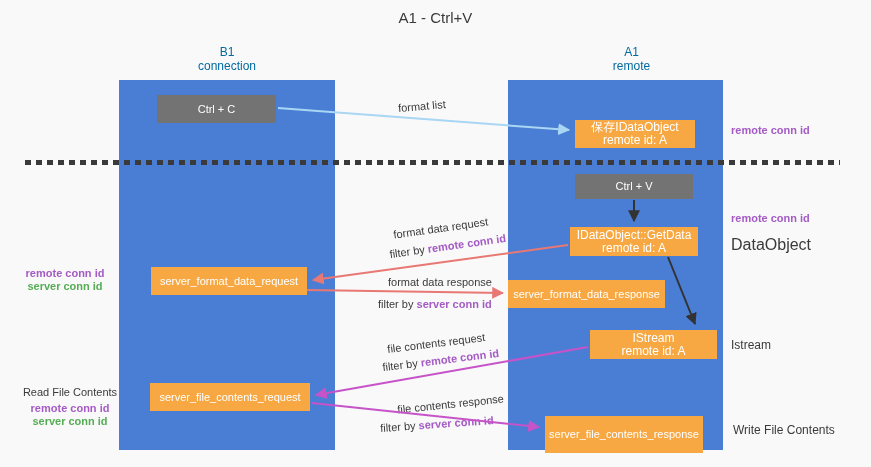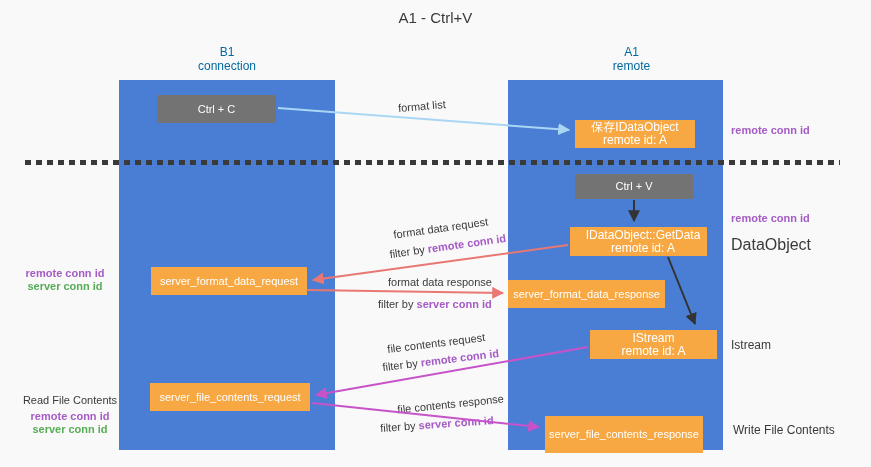--- a/index.html
+++ b/index.html
@@ -20,21 +20,21 @@
   .divider{position:absolute;left:25px;top:160px;width:815px;height:5px;z-index:3;
     background:repeating-linear-gradient(90deg,#3a3a3a 0 6px,transparent 6px 11px);}
   .box{position:absolute;z-index:2;display:flex;flex-direction:column;align-items:center;
     justify-content:center;color:#fff;text-align:center;font-size:11px;line-height:13px;}
   .box.small{font-size:12px;}
   .orange{background:#f7a843;}
   .green{background:#737373;}
   #box-ctrl-c{left:157px;top:95px;width:119px;height:28px;}
   #box-save-obj{left:575px;top:120px;width:120px;height:28px;}
   #box-ctrl-v{left:575px;top:174px;width:118px;height:25px;}
-  #box-getdata{left:570px;top:227px;width:128px;height:29px;padding-left:9px;}
+  #box-getdata{left:570px;top:227px;width:128px;height:29px;}
   #box-fmt-req{left:151px;top:267px;width:156px;height:28px;}
   #box-fmt-resp{left:508px;top:280px;width:157px;height:28px;}
   #box-istream{left:590px;top:330px;width:127px;height:29px;}
   #box-file-req{left:150px;top:383px;width:160px;height:28px;align-items:center;}
   #box-file-resp{left:545px;top:416px;width:158px;height:37px;}
   .lbl{position:absolute;z-index:3;white-space:nowrap;font-size:11px;color:#3a3a3a;}
   .purple{color:#a55bc5;font-weight:bold;}
   .greentx{color:#56ad56;font-weight:bold;}
   .annot{position:absolute;z-index:3;font-size:11px;line-height:13px;text-align:center;}
   #svg-arrows{position:absolute;left:0;top:0;z-index:4;pointer-events:none;}
@@ -113,21 +113,21 @@
   <div class="lbl" style="left:382px;top:354px;transform:rotate(-7deg);"><span>filter by</span> <span class="purple">remote conn id</span></div>
 
   <div class="lbl" style="left:397px;top:398px;transform:rotate(-6deg);">file contents response</div>
   <div class="lbl" style="left:380px;top:418px;transform:rotate(-4deg);"><span>filter by</span> <span class="purple">server conn id</span></div>
 
   <div class="annot" style="left:20px;top:267px;width:90px;">
     <div class="purple">remote conn id</div>
     <div class="greentx">server conn id</div>
   </div>
   <div class="annot" style="left:20px;top:386px;width:100px;">
-    <div style="margin-bottom:3px;margin-top:8px;">Read File Contents</div>
+    <div style="margin-bottom:3px;">Read File Contents</div>
     <div class="purple">remote conn id</div>
     <div class="greentx">server conn id</div>
   </div>
 
   <div class="annot purple" style="left:731px;top:124px;text-align:left;">remote conn id</div>
   <div class="annot purple" style="left:731px;top:212px;text-align:left;">remote conn id</div>
   <div class="annot" style="left:731px;top:238px;text-align:left;font-size:16px;">DataObject</div>
   <div class="annot" style="left:731px;top:339px;text-align:left;font-size:12px;">Istream</div>
   <div class="annot" style="left:733px;top:424px;text-align:left;font-size:12px;">Write File Contents</div>
 

